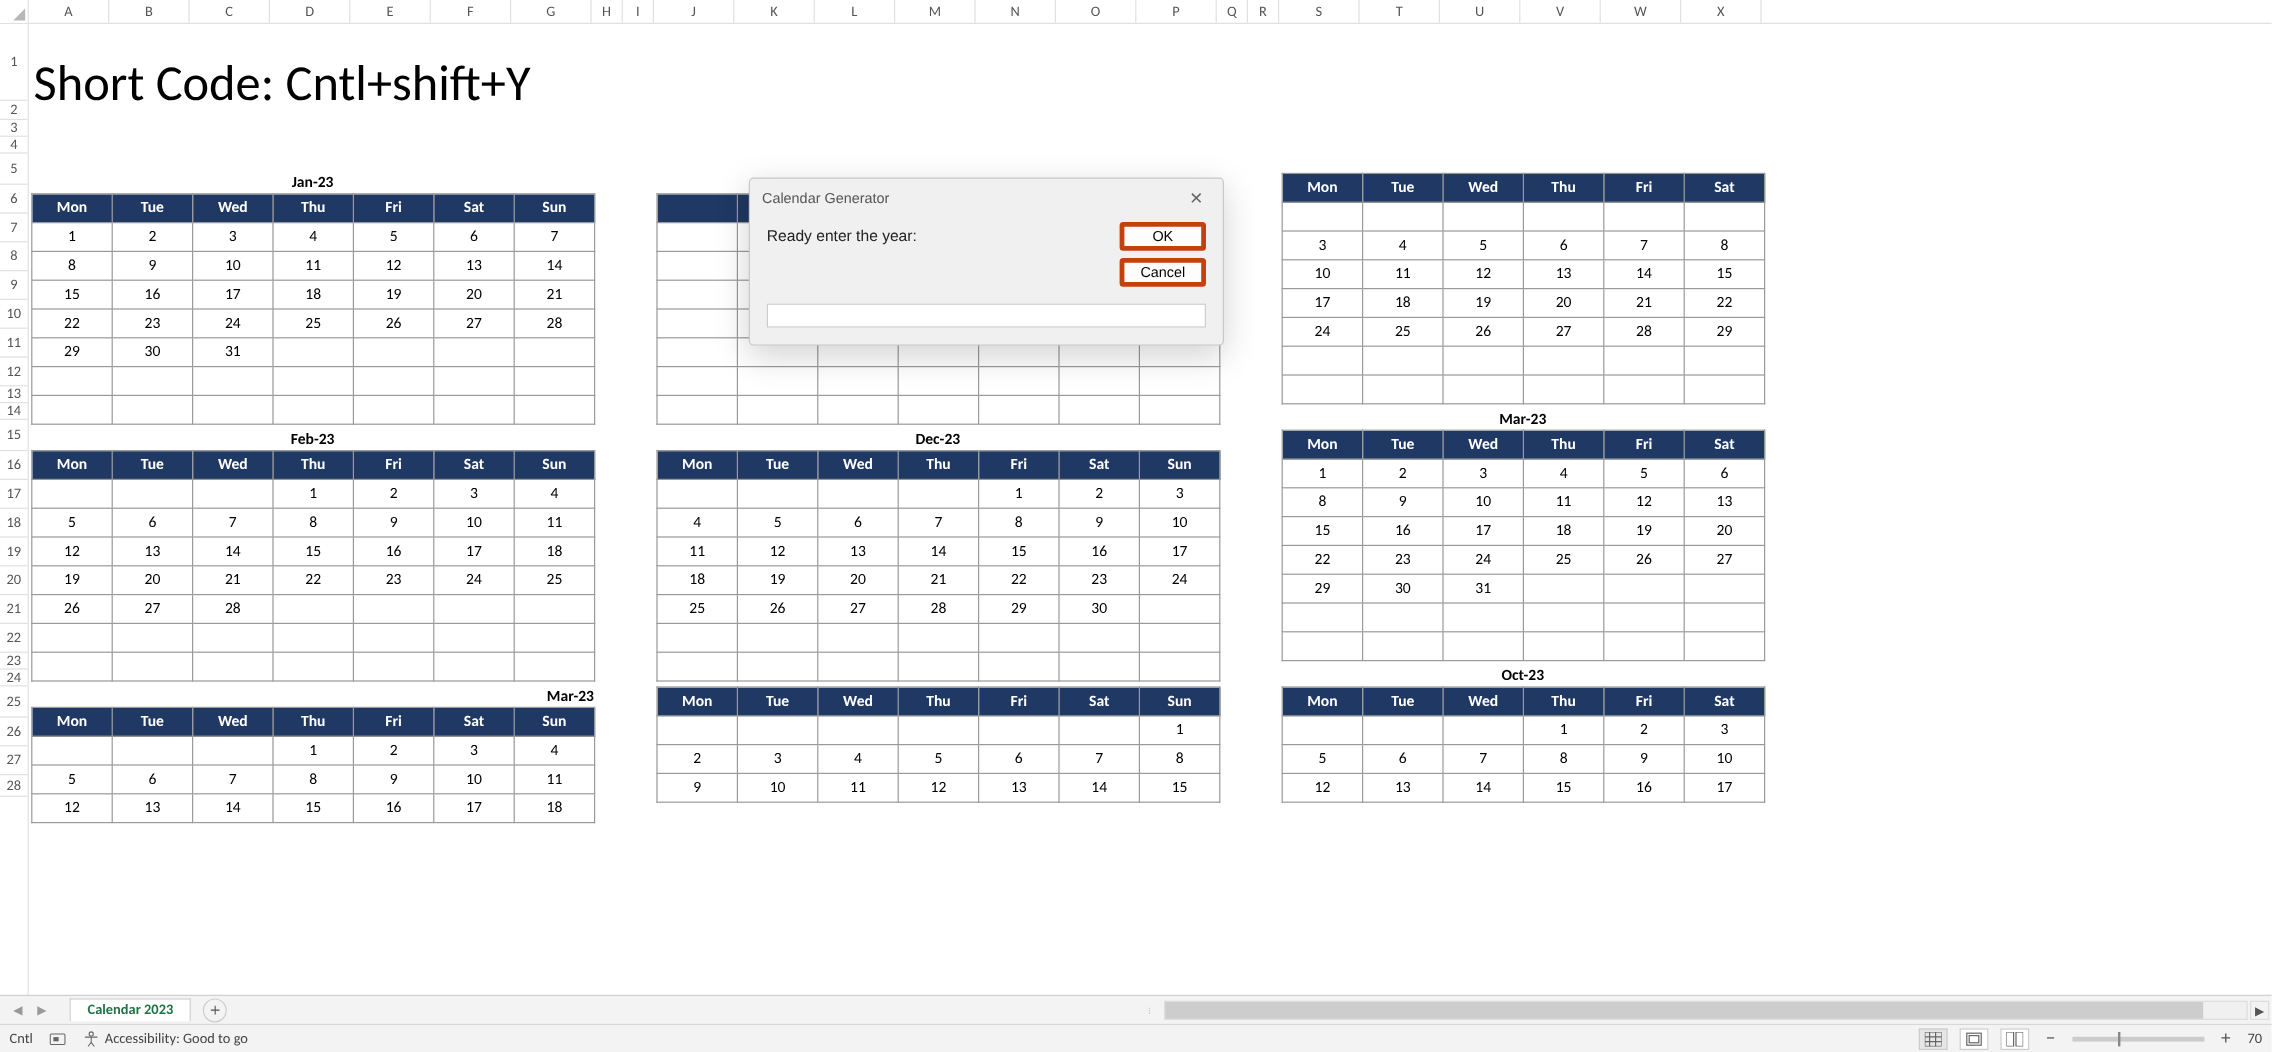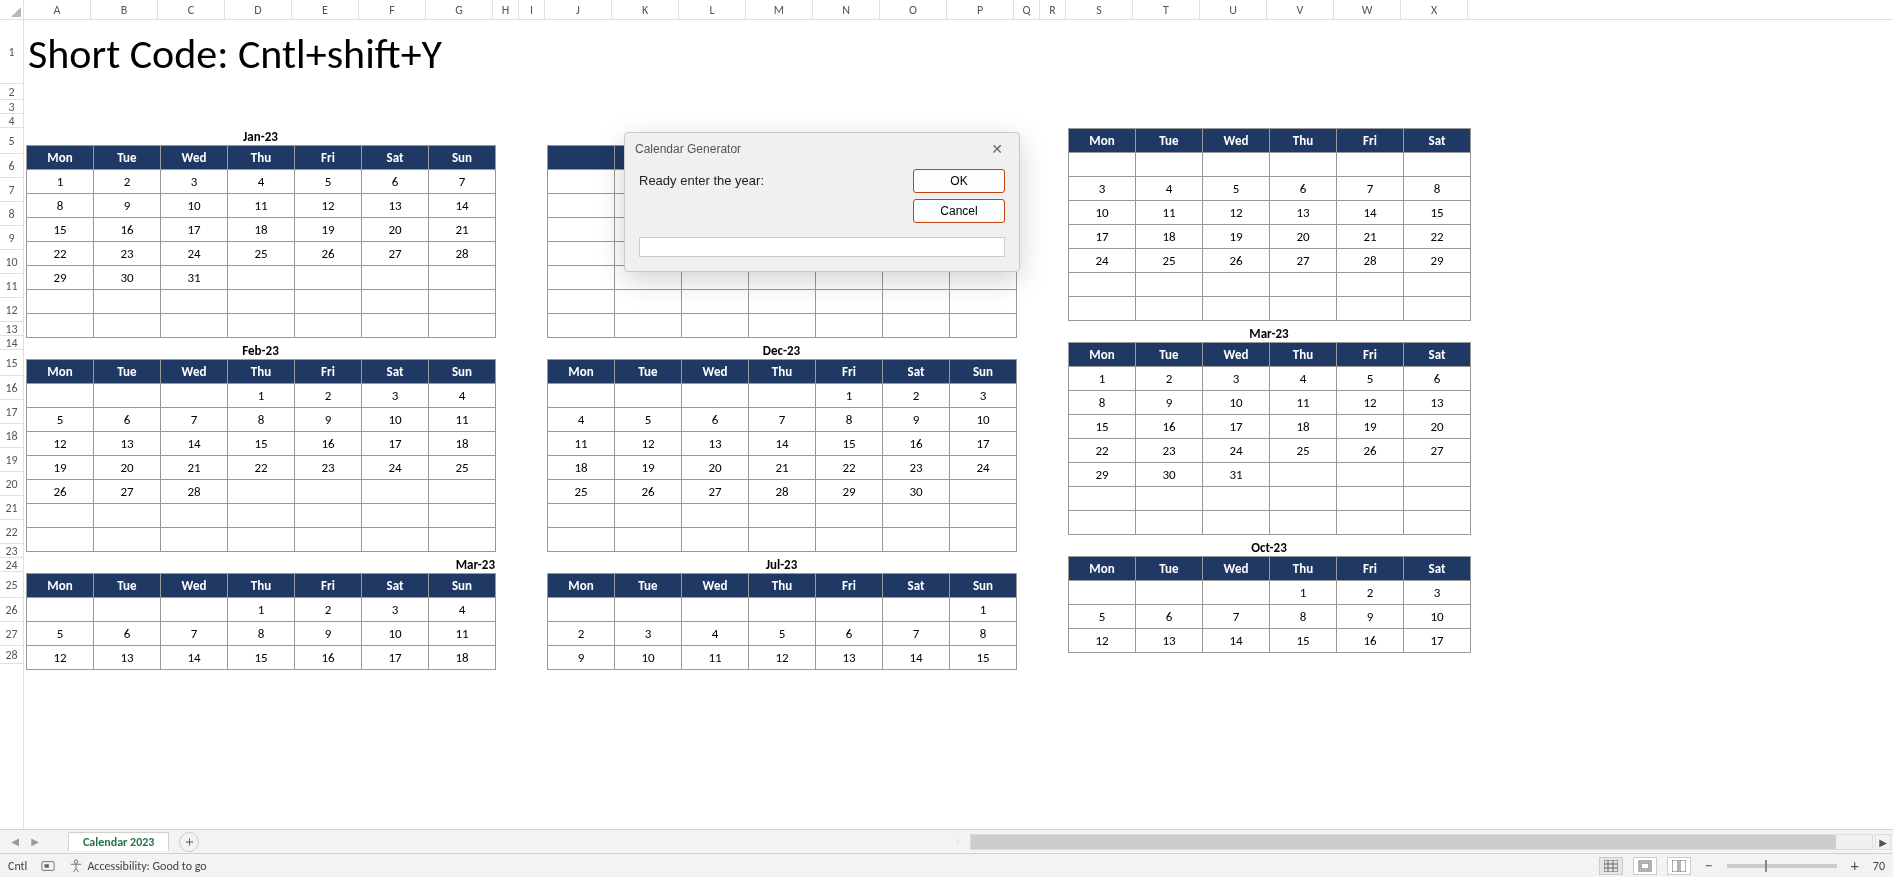--- a/index.html
+++ b/index.html
@@ -65,20 +65,21 @@
     border-bottom: 1px solid #e0e0e0;
     line-height: 1;
     display:flex;
     align-items:center;
     justify-content:center;
   }
   .grid {
     flex: 1;
     position: relative;
     overflow: hidden;
+    margin-top: 16px;
   }
   .title-cell {
     position: absolute;
     left: 0;
     top: 0;
     font-size: 42px;
     font-weight: 400;
     padding: 8px 4px;
     white-space: nowrap;
     font-family: Calibri, Arial, sans-serif;
@@ -172,24 +173,24 @@
     font-size: 13px;
     color: #222;
     padding-top: 4px;
   }
   .dialog-buttons {
     display:flex;
     flex-direction: column;
     gap: 6px;
   }
   .dlg-btn {
-    width: 92px;
+    width: 72px;
     height: 24px;
     background: #fdfdfd;
-    border: 1px solid #c2410c;
+    border: 4px solid #c2410c;
     border-radius: 3px;
     font-size: 12px;
     cursor: pointer;
   }
   .dialog-input-row {
     padding: 0 14px 14px 14px;
   }
   .dialog-input {
     width: 100%;
     height: 20px;
@@ -218,21 +219,21 @@
     cursor:pointer;
   }
   .sheet-tab {
     background:#fff;
     border:1px solid #d0d0d0;
     border-bottom:none;
     padding: 2px 14px;
     font-size: 12px;
     color: #217346;
     font-weight: bold;
-    margin-left: 22px;
+    margin-left: 12px;
     cursor:pointer;
     border-radius: 0;
   }
   .add-sheet {
     width: 20px; height:20px;
     border:1px solid #ccc;
     border-radius: 50%;
     display:flex;align-items:center;justify-content:center;
     font-size: 14px;
     color:#555;
@@ -746,21 +747,20 @@
                     <td></td>
                     <td></td>
                     <td></td>
                     <td></td>
                     <td></td>
                   </tr>
                 </tbody>
               </table>
             </div>
             <div class="month-block">
-              <div class="month-title" style="width: 469px;">Jul-23</div>
               <table class="cal" style="width: 469px;">
                 <thead>
                   <tr>
                     <th style="width: 67px;">Mon</th>
                     <th style="width: 67px;">Tue</th>
                     <th style="width: 67px;">Wed</th>
                     <th style="width: 67px;">Thu</th>
                     <th style="width: 67px;">Fri</th>
                     <th style="width: 67px;">Sat</th>
                     <th style="width: 67px;">Sun</th>

